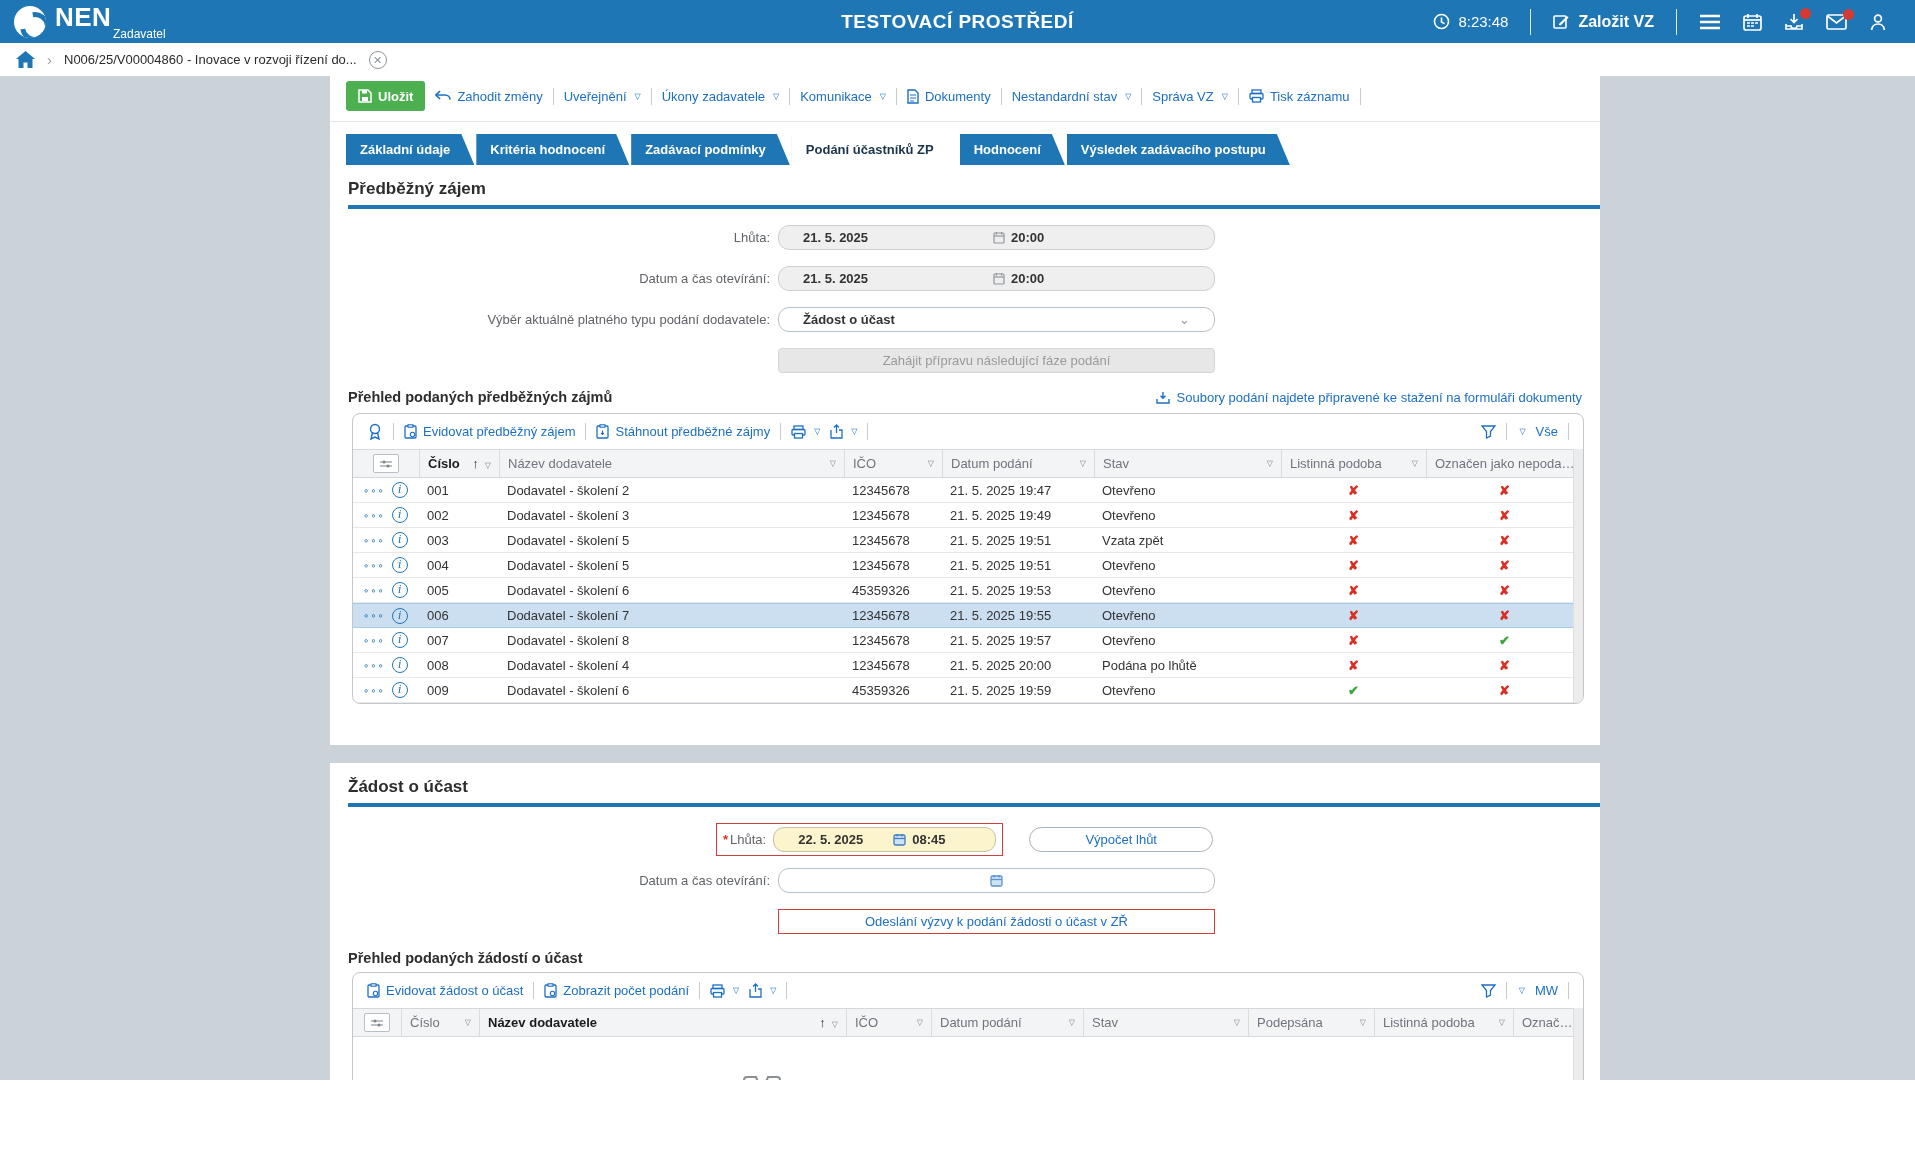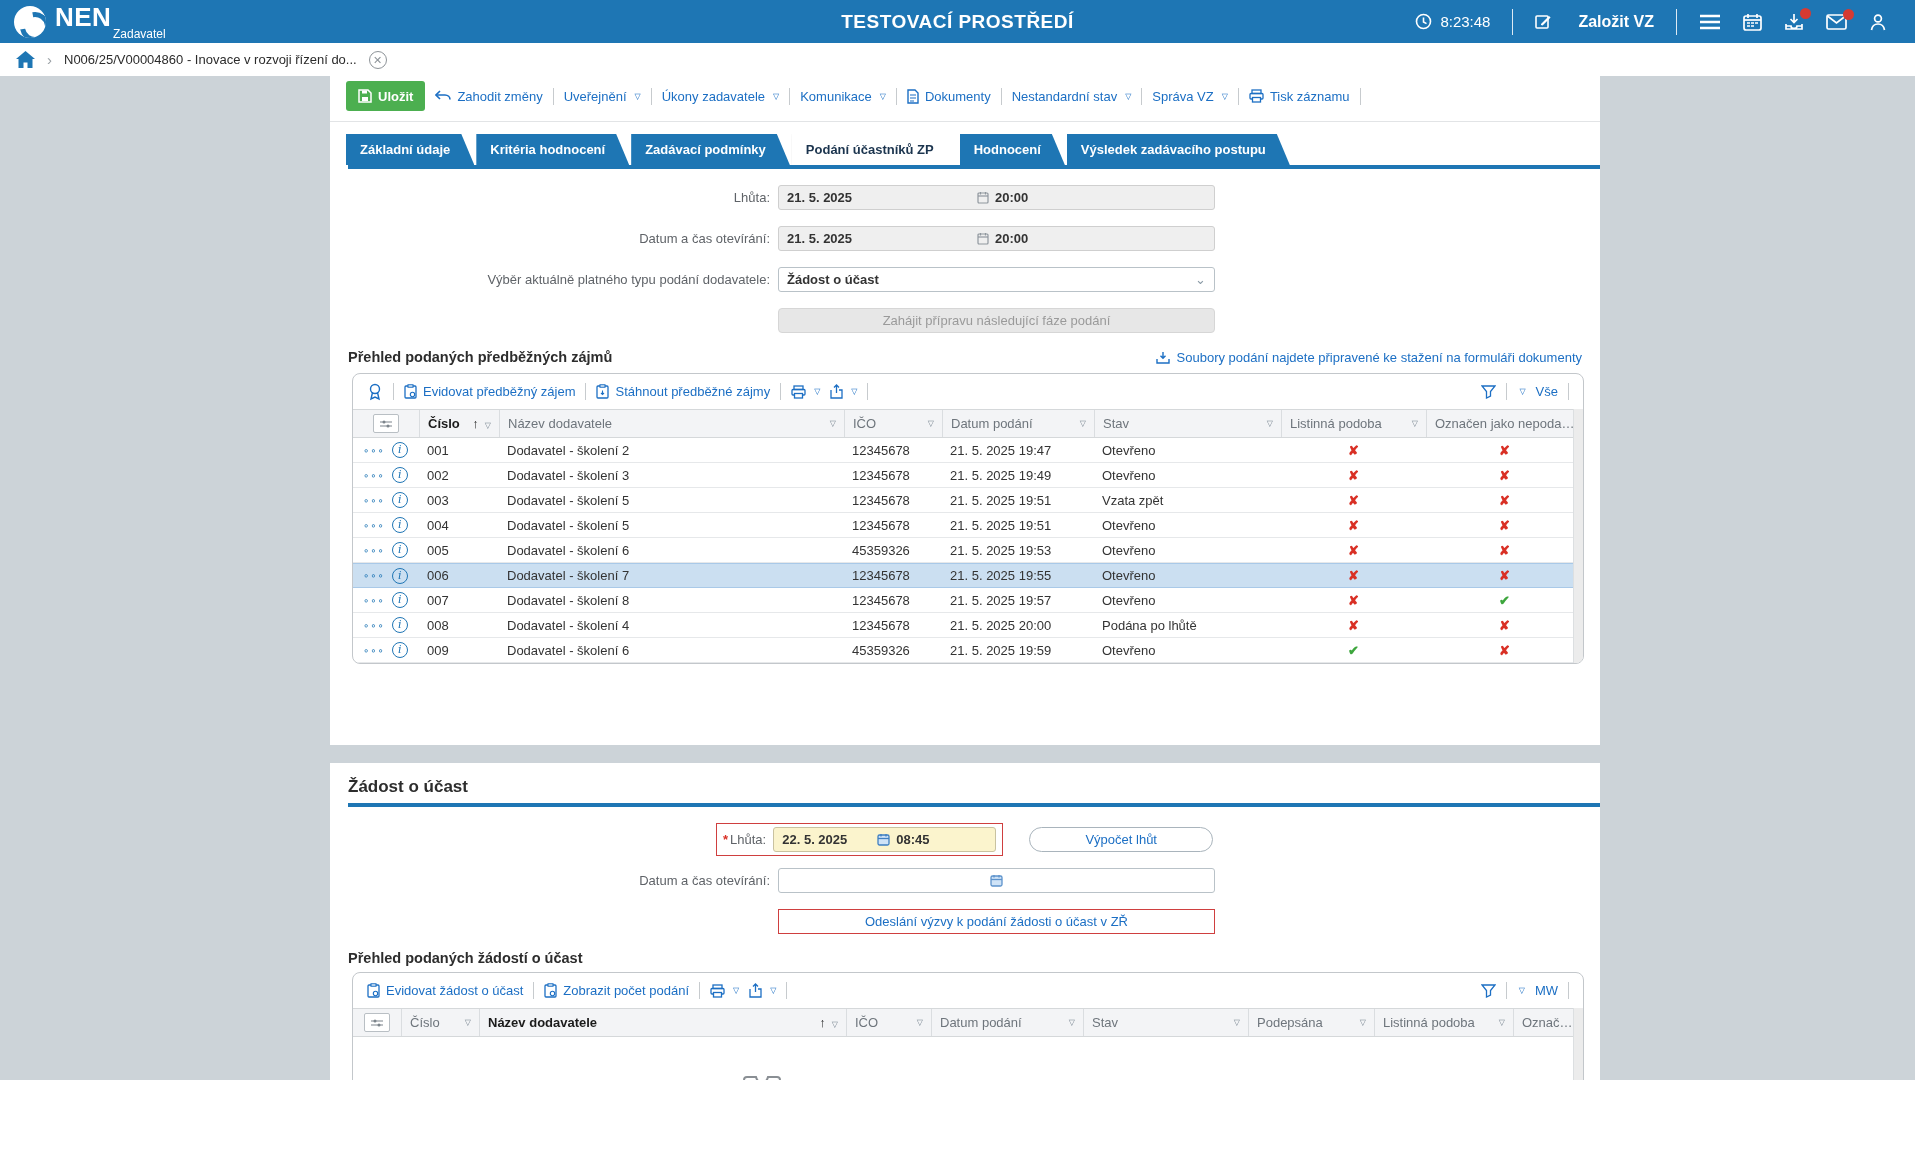--- a/index.html
+++ b/index.html
@@ -11,21 +11,21 @@
   .brand { display:flex; align-items:center; margin-left:14px; gap:9px; }
   .logo-circle { width:32px; height:32px; border-radius:50%; background:#fff; position:relative; overflow:hidden; }
   .logo-circle::after { content:""; position:absolute; left:6px; top:6px; width:20px; height:20px; border-radius:50%; border:5px solid #1e76b4; border-left-color:transparent; transform:rotate(35deg); }
   .brand-text { line-height:1; }
   .brand-name { font-size:26px; font-weight:bold; letter-spacing:.5px; }
   .brand-sub { font-size:12px; margin-left:58px; margin-top:-2px; }
   .env-title { position:absolute; left:50%; transform:translateX(-50%); font-size:19px; font-weight:bold; letter-spacing:.5px; }
   .top-right { position:absolute; right:8px; top:0; height:100%; display:flex; align-items:center; gap:22px; padding-right:20px; }
   .top-time { display:flex; align-items:center; gap:8px; font-size:15px; }
   .vsep { width:1px; height:26px; background:rgba(255,255,255,.85); }
-  .newvz { display:flex; align-items:center; gap:26px; font-size:16px; font-weight:bold; cursor:pointer; }
+  .newvz { display:flex; align-items:center; gap:8px; font-size:16px; font-weight:bold; cursor:pointer; }
   .top-ic { position:relative; display:flex; align-items:center; }
   .badge-dot { position:absolute; top:-5px; right:-7px; width:11px; height:11px; border-radius:50%; background:#d63a32; }
 
   
   .crumbbar { height:33px; background:#fff; display:flex; align-items:center; gap:12px; padding-left:16px; }
   .crumb-chev { color:#9aa0a5; font-size:15px; }
   .crumb-text { font-weight:normal; color:#2b2b2b; }
   .crumb-close { width:18px; height:18px; border:1px solid #8d9398; border-radius:50%; color:#8d9398; font-size:11px; line-height:16px; text-align:center; cursor:pointer; }
 
   
@@ -45,21 +45,21 @@
   .tab { background:#1e76b4; color:#fff; font-weight:bold; height:31px; line-height:31px; padding:0 24px 0 14px; margin-right:2px;
          clip-path:polygon(0 0, calc(100% - 13px) 0, 100% 100%, 0 100%); cursor:pointer; white-space:nowrap; }
   .tab.active { background:#fff; color:#1d3l4e; color:#1b344e; filter:drop-shadow(0 0 2px rgba(0,0,0,.35)); }
 
   
   .sec-title { font-size:17px; font-weight:bold; color:#2d2d2d; margin:14px 0 6px 18px; }
   .sec-rule { height:4px; background:#1e76b4; margin-left:18px; }
 
   .form-row { display:flex; align-items:center; margin:16px 0; height:25px; }
   .flabel { width:448px; text-align:right; padding-right:8px; color:#5f6368; white-space:nowrap; }
-  .input { display:flex; align-items:center; width:437px; height:25px; border:1px solid #b9c2c8; border-radius:3px; background:#fff; padding:0 8px; }
+  .input { display:flex; align-items:center; width:437px; height:25px; border:1px solid #b9c2c8; border-radius:11px; background:#fff; padding:0 24px; }
   .input.disabled { background:#efefef; border-color:#cfcfcf; }
   .d-date { font-weight:bold; color:#333; flex:0 0 190px; }
   .d-time { font-weight:bold; color:#333; margin-left:6px; }
   .select { justify-content:space-between; }
   .sel-val { font-weight:bold; }
   .chev { color:#8a9aa6; font-size:13px; }
   .btn-disabled { width:437px; height:25px; background:#e7e7e7; border:1px solid #d6d6d6; border-radius:4px; color:#9a9a9a; text-align:center; line-height:23px; }
 
   .tbl-head-row { display:flex; justify-content:space-between; align-items:center; margin:12px 18px 8px 18px; }
   .tbl-title { font-size:14.5px; font-weight:bold; color:#2d2d2d; }
@@ -272,20 +272,21 @@
 
     <div class="tabs">
       <div class="tab">Základní údaje</div>
       <div class="tab">Kritéria hodnocení</div>
       <div class="tab">Zadávací podmínky</div>
       <div class="tab active">Podání účastníků ZP</div>
       <div class="tab">Hodnocení</div>
       <div class="tab">Výsledek zadávacího postupu</div>
     </div>
 
+    <div class="sec-title">Předběžný zájem</div>
     <div class="sec-rule"></div>
 
     <div class="form-row">
       <div class="flabel">Lhůta:</div>
       <div class="input disabled">
         <span class="d-date">21. 5. 2025</span>
         <span>
           <svg width="12" height="13" viewBox="0 0 12 13">
               <rect x="1" y="2" width="10" height="10" rx="1" fill="none" stroke="#8f979e" stroke-width="1.2"></rect>
               <path d="M1 5h10" stroke="#8f979e" stroke-width="1.2"></path>

